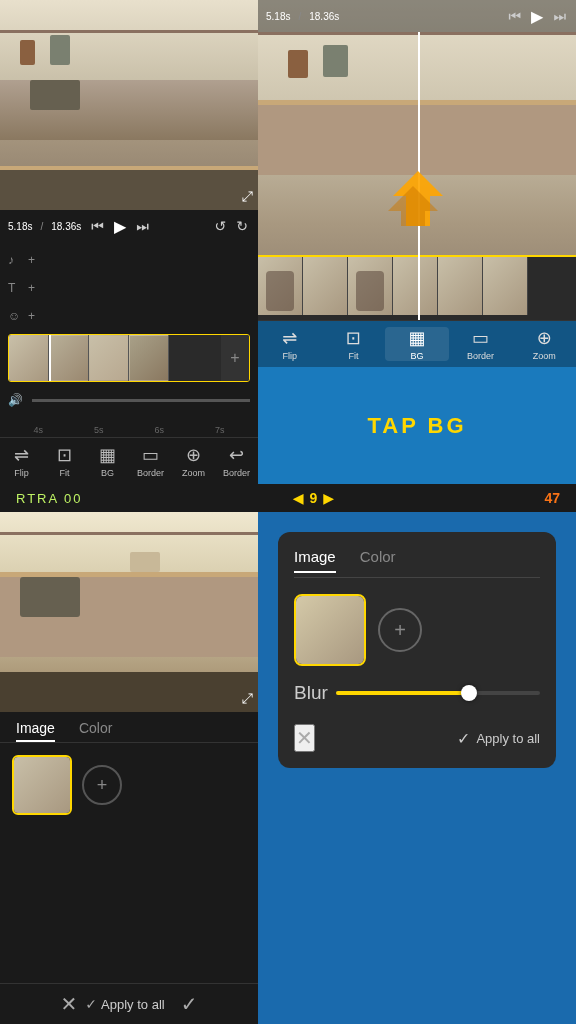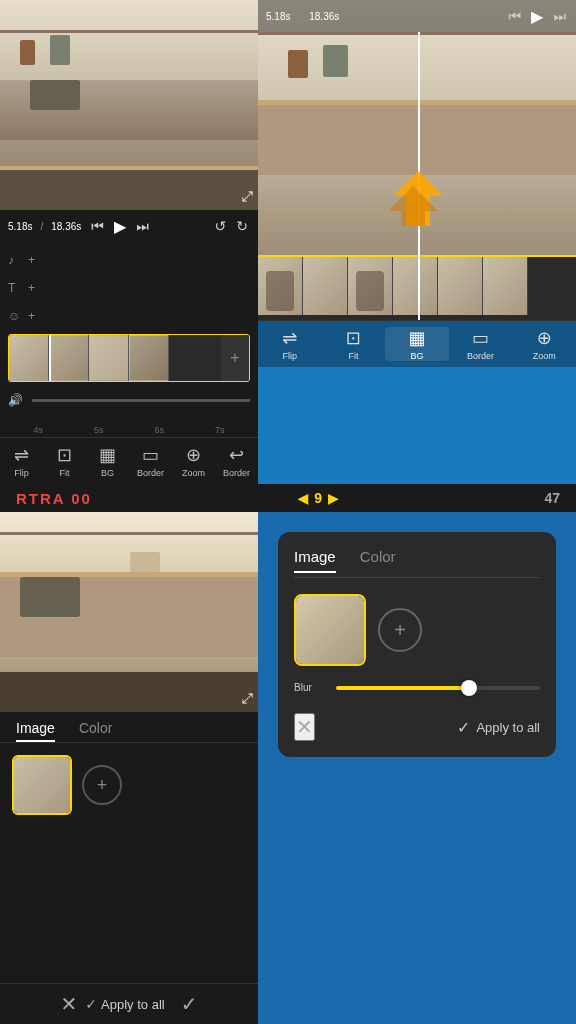--- a/index.html
+++ b/index.html
@@ -574,21 +574,21 @@
     }
 
     .br-blur-row {
       display: flex;
       align-items: center;
       gap: 12px;
     }
 
     .br-blur-label {
       color: #ccc;
-      font-size: 10px;
+      font-size: 19px;
       width: 30px;
     }
 
     .br-slider-track {
       flex: 1;
       height: 4px;
       background: #444;
       border-radius: 2px;
       position: relative;
     }
@@ -862,33 +862,34 @@
         <div class="tr-icon-item">
           <span class="icon-shape">▭</span>
           <span class="icon-label">Border</span>
         </div>
         <div class="tr-icon-item">
           <span class="icon-shape">⊕</span>
           <span class="icon-label">Zoom</span>
         </div>
       </div>
 
+      <div class="tap-bg-label">TAP BG</div>
 
     </div>
 
   </div>
 
   <div class="middle-row">
-    <span style="color:#ef4444;font-size:15px;font-weight:bold;letter-spacing:2px;">RTRA  00</span>
+    <span style="color:#bef264;font-size:13px;font-weight:normal;letter-spacing:2px;">RTRA  00</span>
     <div style="display:flex;align-items:center;gap:6px;">
       <span style="color:#ffd700;font-size:14px;">◀</span>
       <span style="color:#ffd700;font-size:14px;font-weight:bold;">9</span>
       <span style="color:#ffd700;font-size:14px;">▶</span>
     </div>
-    <span style="color:#a3a3a3;font-size:14px;font-weight:bold;">47</span>
+    <span style="color:#f97316;font-size:14px;font-weight:bold;">47</span>
   </div>
 
   <div class="bottom-row">
 
     <div class="panel-bottom-left" style="width:258px;flex-shrink:0;">
 
       <div class="bl-video-preview">
         <div class="bl-kitchen-bg">
           <div style="position:absolute;top:20px;left:0;right:0;height:3px;background:#8a7060;"></div>
           <div style="position:absolute;top:60px;left:0;right:0;height:5px;background:#c8a878;"></div>

